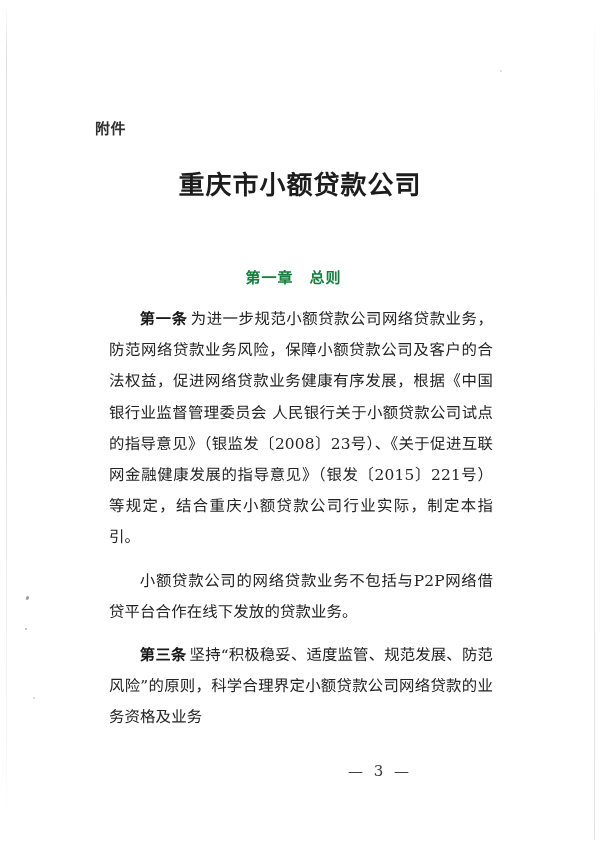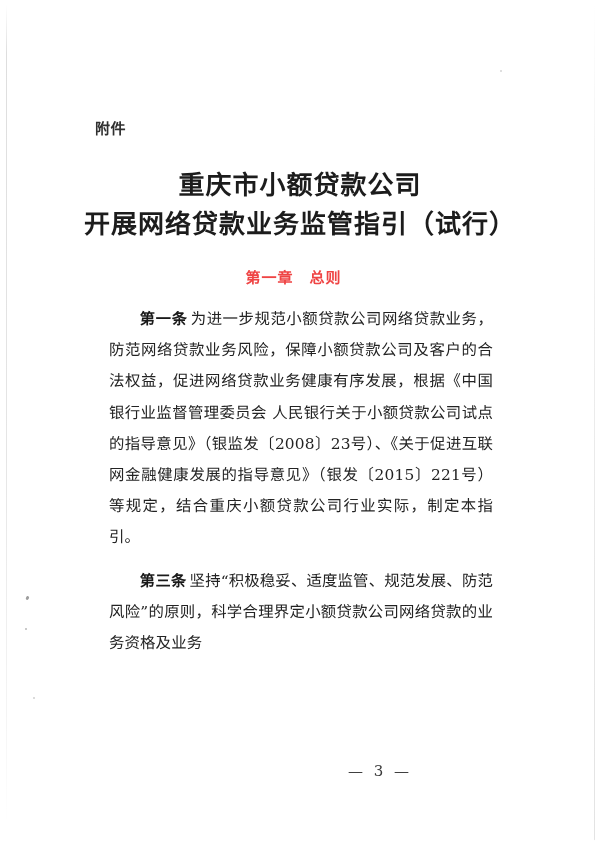--- a/index.html
+++ b/index.html
@@ -100,21 +100,21 @@
     position: absolute;
     left: 0;
     top: 266px;
     width: 551px;
     text-align: center;
     padding-left: 36px;
     box-sizing: border-box;
     font-family: "DejaVu Sans", "Liberation Sans", sans-serif;
     font-size: 15px;
     font-weight: 700;
-    color: #ef4444;
+    color: #15803d;
     letter-spacing: 1px;
   }
 
   
   .body-block {
     position: absolute;
     left: 97px;
     top: 292px;
     width: 408px;
   }
@@ -167,32 +167,34 @@
 
   <span class="speck s1"></span>
   <span class="speck s2"></span>
   <span class="speck s3"></span>
   <span class="speck s4"></span>
 
   <div class="attach-label">附件</div>
 
   <div class="doc-title">
     <span class="tline tline1">重庆市小额贷款公司</span>
-    <span class="tline tline2">开展网络贷款业务监管指引（试行）</span>
   </div>
 
   <div class="chapter-heading">第一章　总则</div>
 
   <div class="body-block">
 
     <p class="para">
       <span class="art-no">第一条</span><span>为进一步规范小额贷款公司网络贷款业务，防范网络贷款业务风险，保障小额贷款公司及客户的合法权益，促进网络贷款业务健康有序发展，根据《中国银行业监督管理委员会 人民银行关于小额贷款公司试点的指导意见》（银监发〔2008〕23号）、《关于促进互联网金融健康发展的指导意见》（银发〔2015〕221号）等规定，结合重庆小额贷款公司行业实际，制定本指引。</span>
     </p>
 
 
+    <p class="para">
+      <span>小额贷款公司的网络贷款业务不包括与P2P网络借贷平台合作在线下发放的贷款业务。</span>
+    </p>
 
     <p class="para">
       <span class="art-no">第三条</span><span>坚持“积极稳妥、适度监管、规范发展、防范风险”的原则，科学合理界定小额贷款公司网络贷款的业务资格及业务</span>
     </p>
 
   </div>
 
   <div class="page-number">— 3 —</div>
 
 </div>

